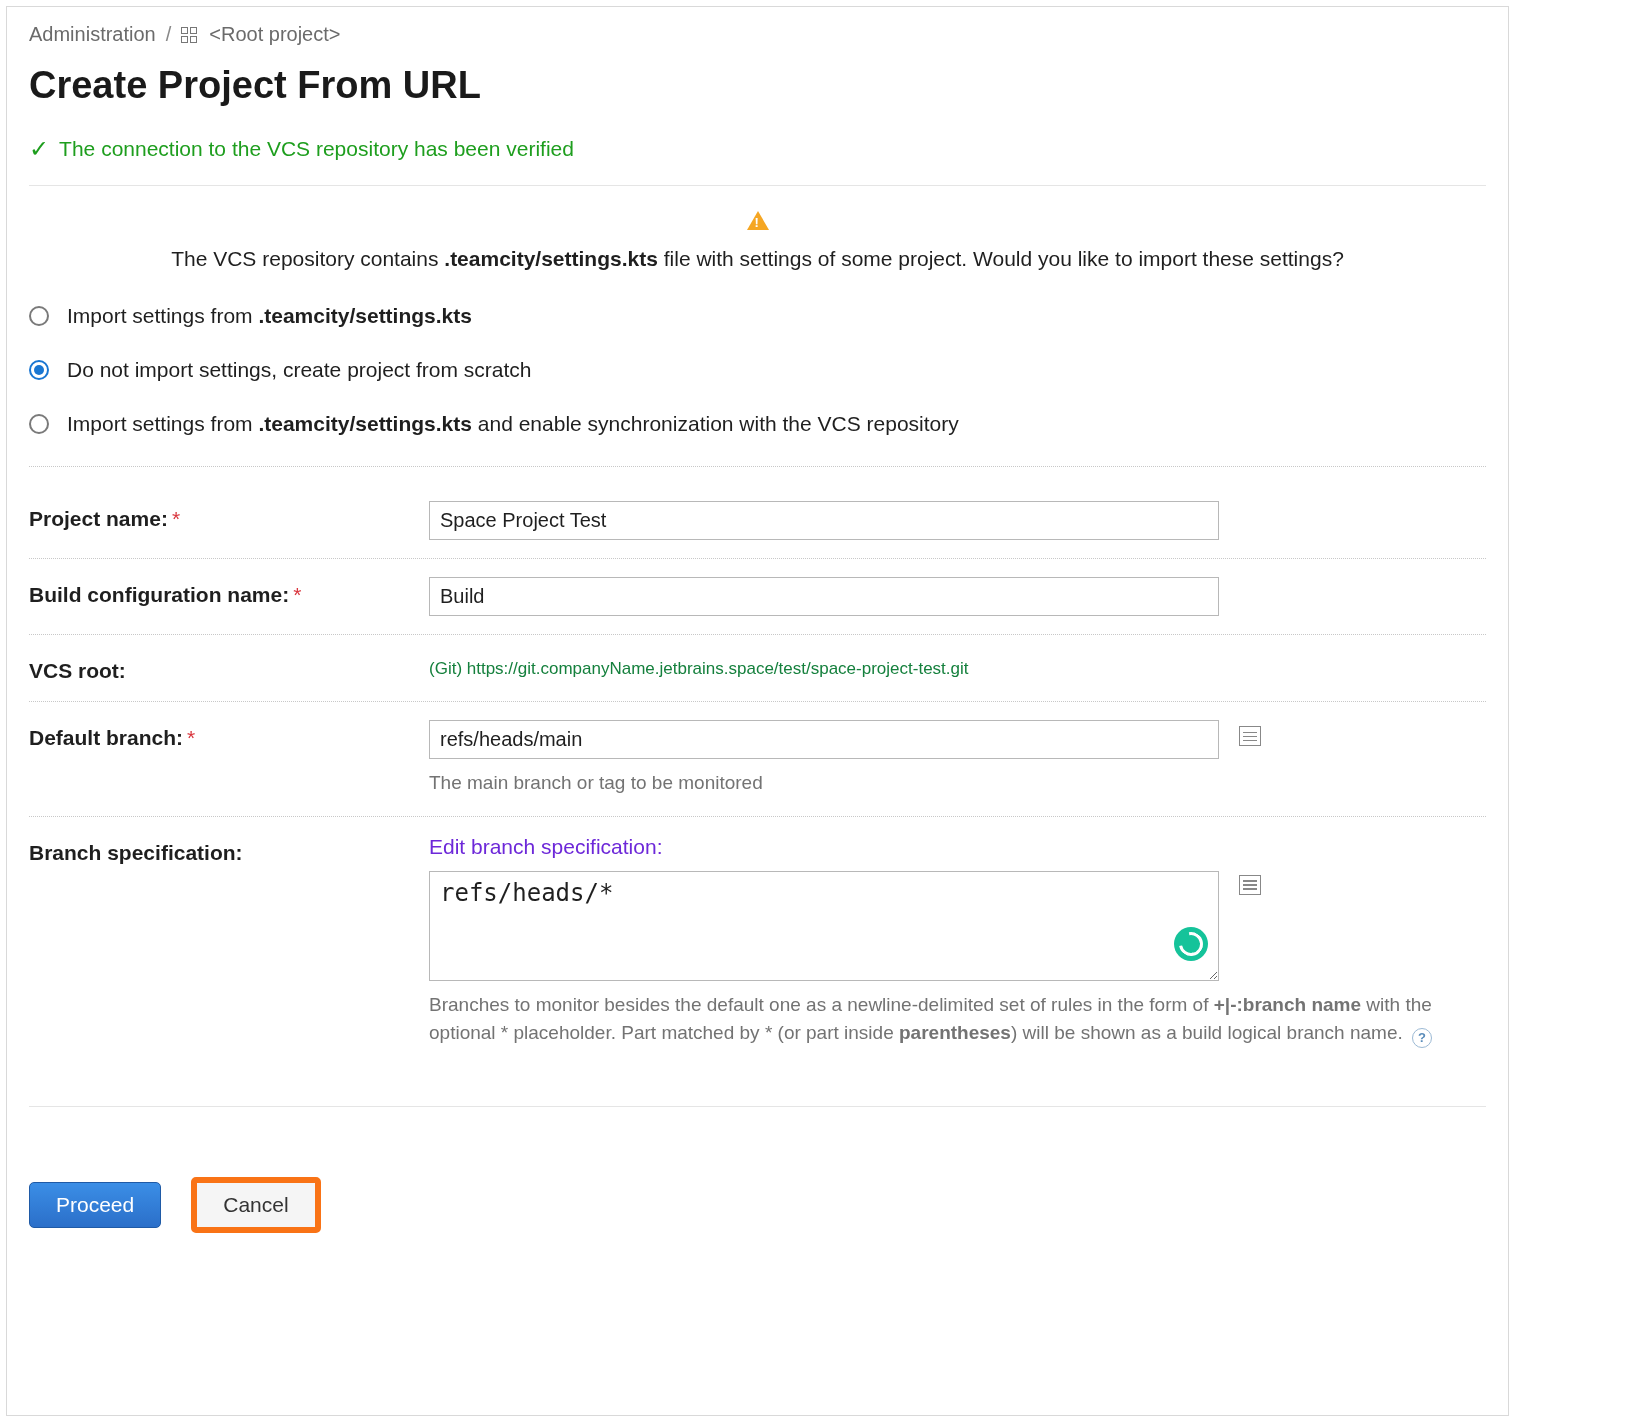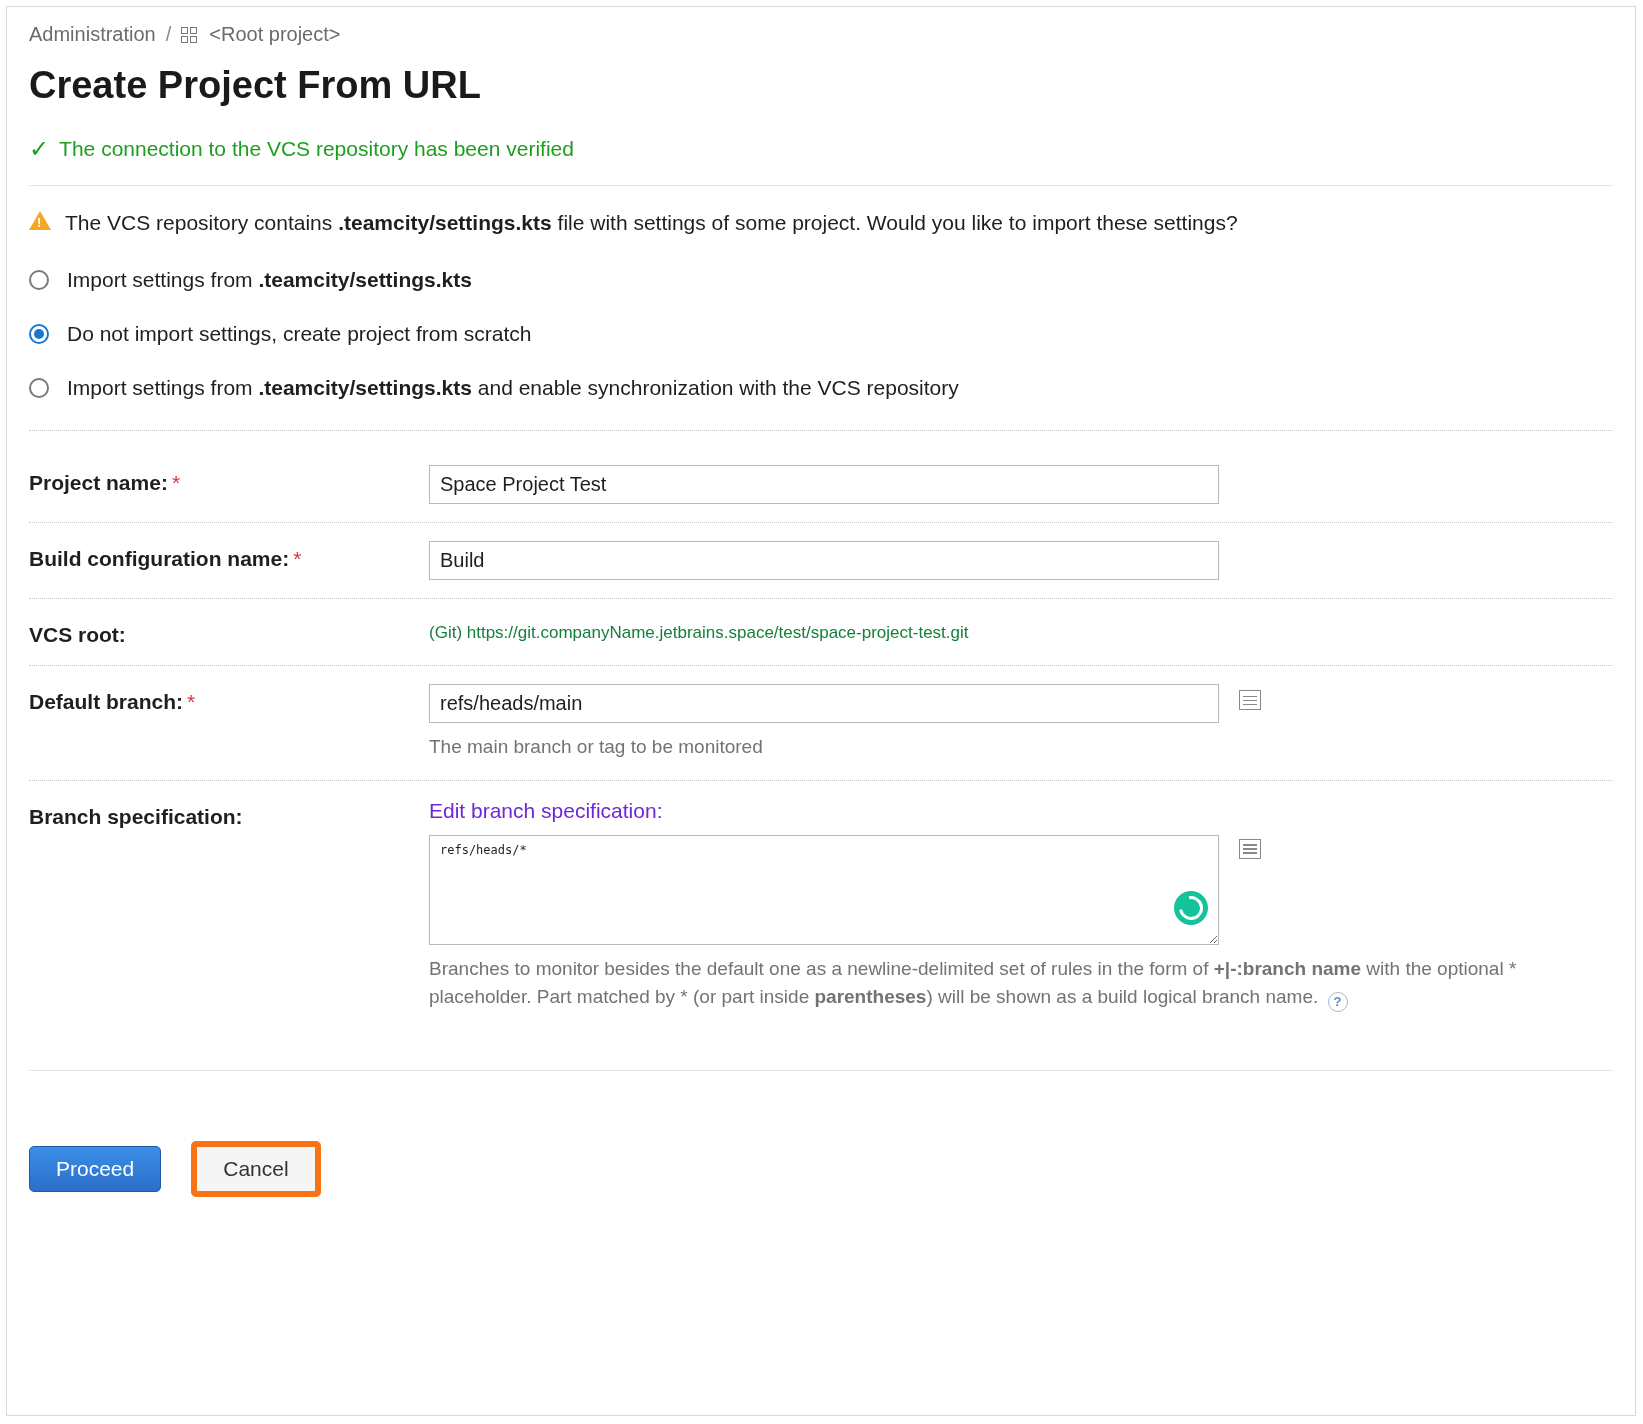--- a/index.html
+++ b/index.html
@@ -7,21 +7,21 @@
   body {
     font-family: -apple-system, BlinkMacSystemFont, "Segoe UI", Arial, sans-serif;
     font-size: 19px;
     color: #1f1f1f;
     background: #fff;
   }
   .page {
     border:1px solid #d9d9d9;
     margin:6px;
     padding: 16px 22px 28px 22px;
-    width: 1630px;
+    width: 1503px;
     min-height: 1410px;
   }
   .breadcrumb {
     color:#6b6b6b;
     font-size:20px;
     display:flex;
     align-items:center;
     gap:10px;
     margin-bottom:18px;
   }
@@ -57,26 +57,27 @@
     font-size:24px;
     line-height:1;
   }
   hr.sep {
     border:none;
     border-top:1px solid #e5e5e5;
     margin:0 0 22px 0;
   }
   .warning-row {
     display:flex;
-    align-items:flex-start;
+    align-items:center;
     gap:14px;
     font-size:21px;
     color:#1f1f1f;
     margin-bottom:30px;
     line-height:1.45;
+    flex-direction:column;
   }
   .warn-triangle {
     width:0;height:0;
     border-left:11px solid transparent;
     border-right:11px solid transparent;
     border-bottom:19px solid #f5a623;
     position:relative;
     flex:0 0 auto;
     margin-top:3px;
   }
@@ -141,21 +142,21 @@
     max-width:790px;
     font-size:20px;
     font-family:inherit;
     padding:7px 10px;
     border:1px solid #b8b8b8;
     background:#fff;
     color:#1f1f1f;
   }
   textarea.text-input.mono {
     font-family: "Menlo","Consolas",monospace;
-    font-size:12px;
+    font-size:24px;
     height:110px;
     resize:both;
   }
   .static-value {
     font-size:17px;
     padding-top:6px;
     color:#15803d;
   }
   .hint {
     color:#737373;

